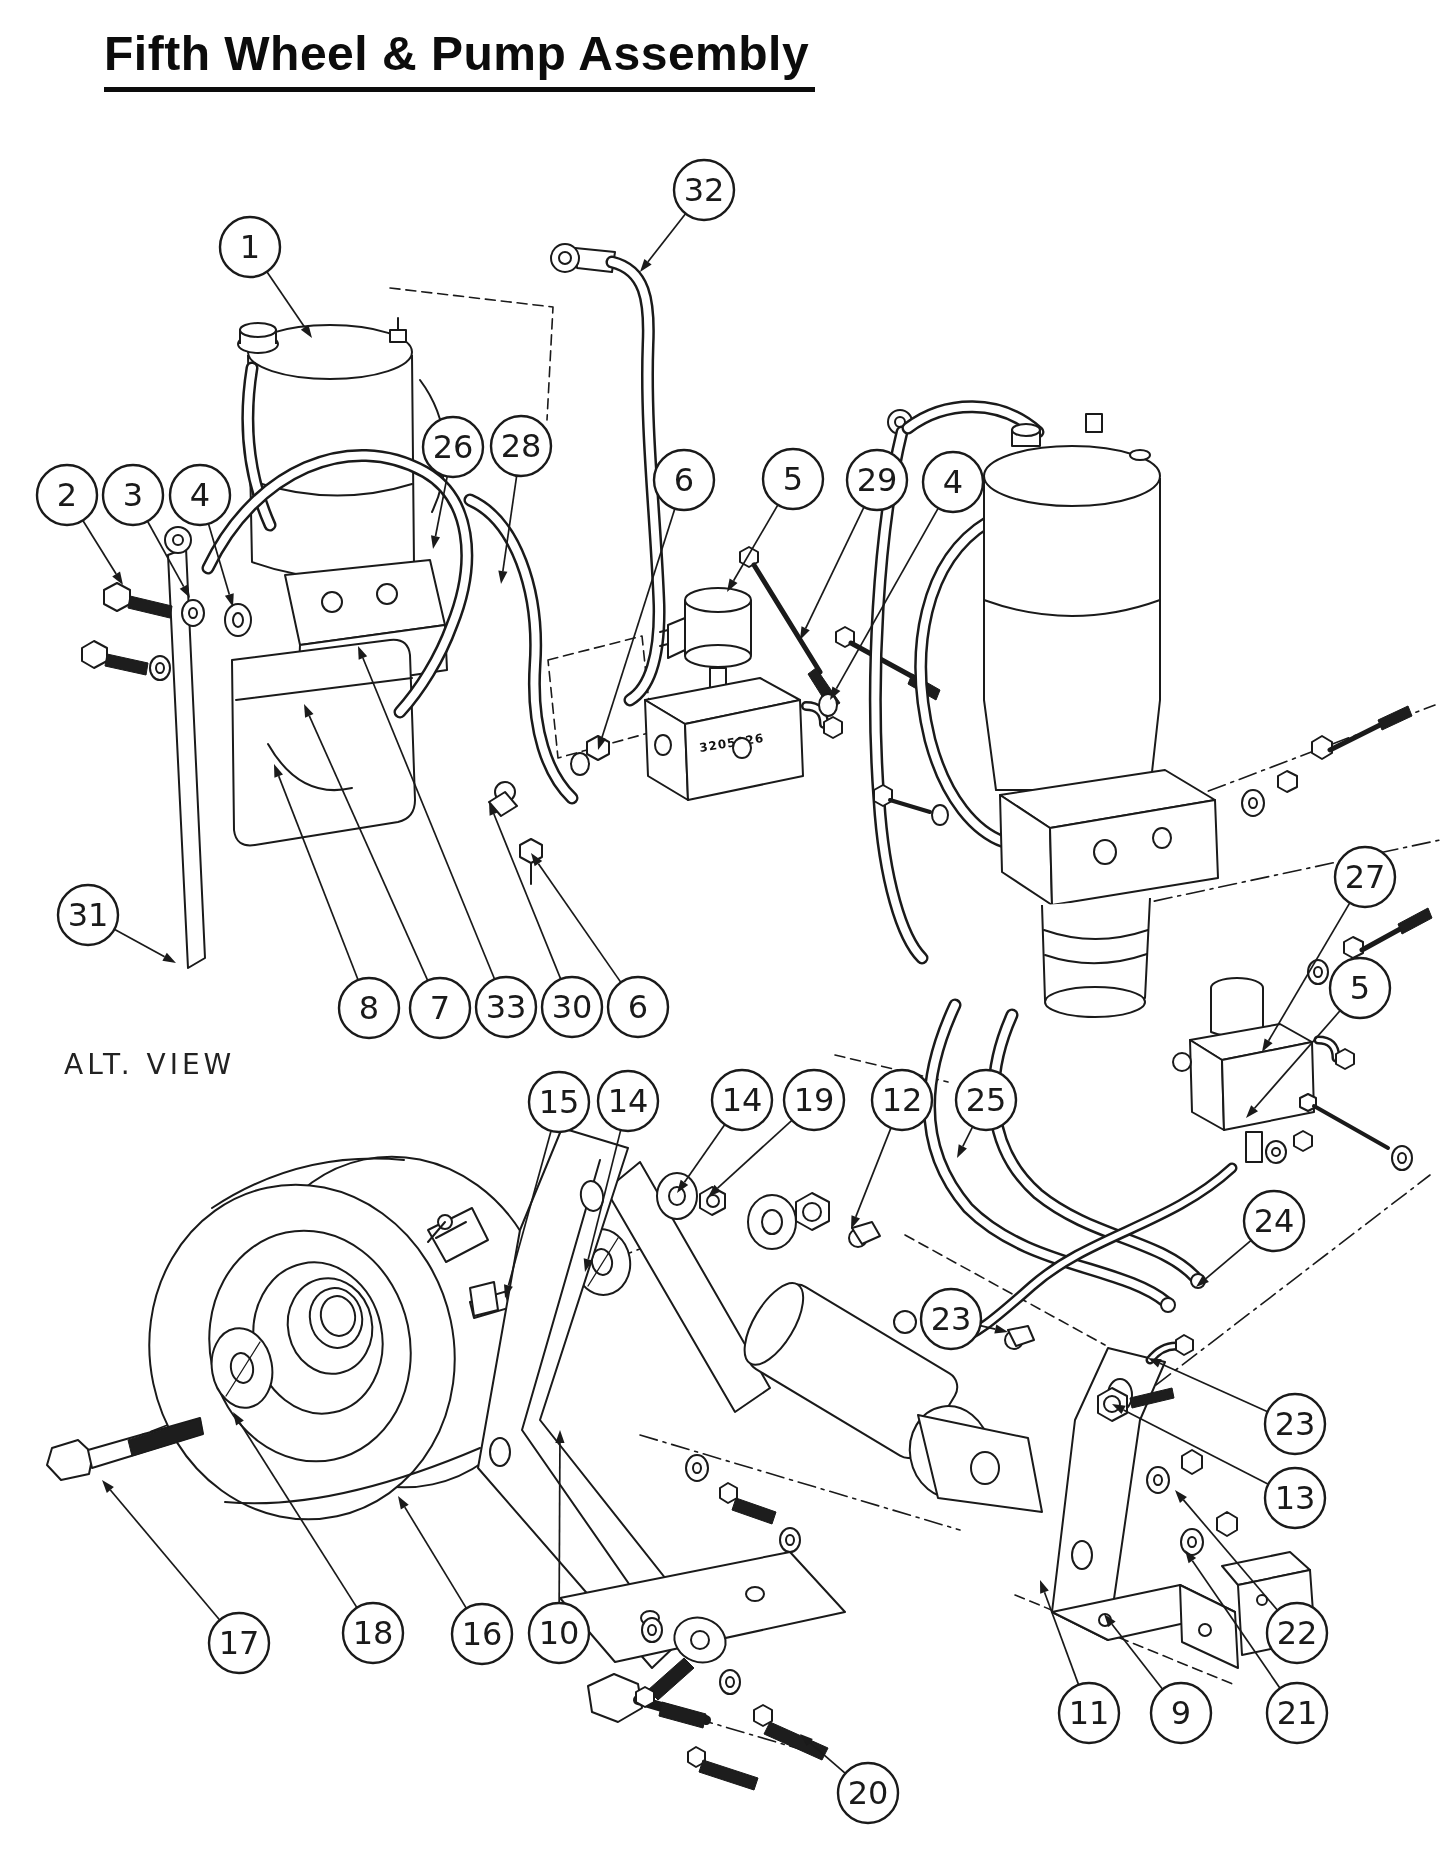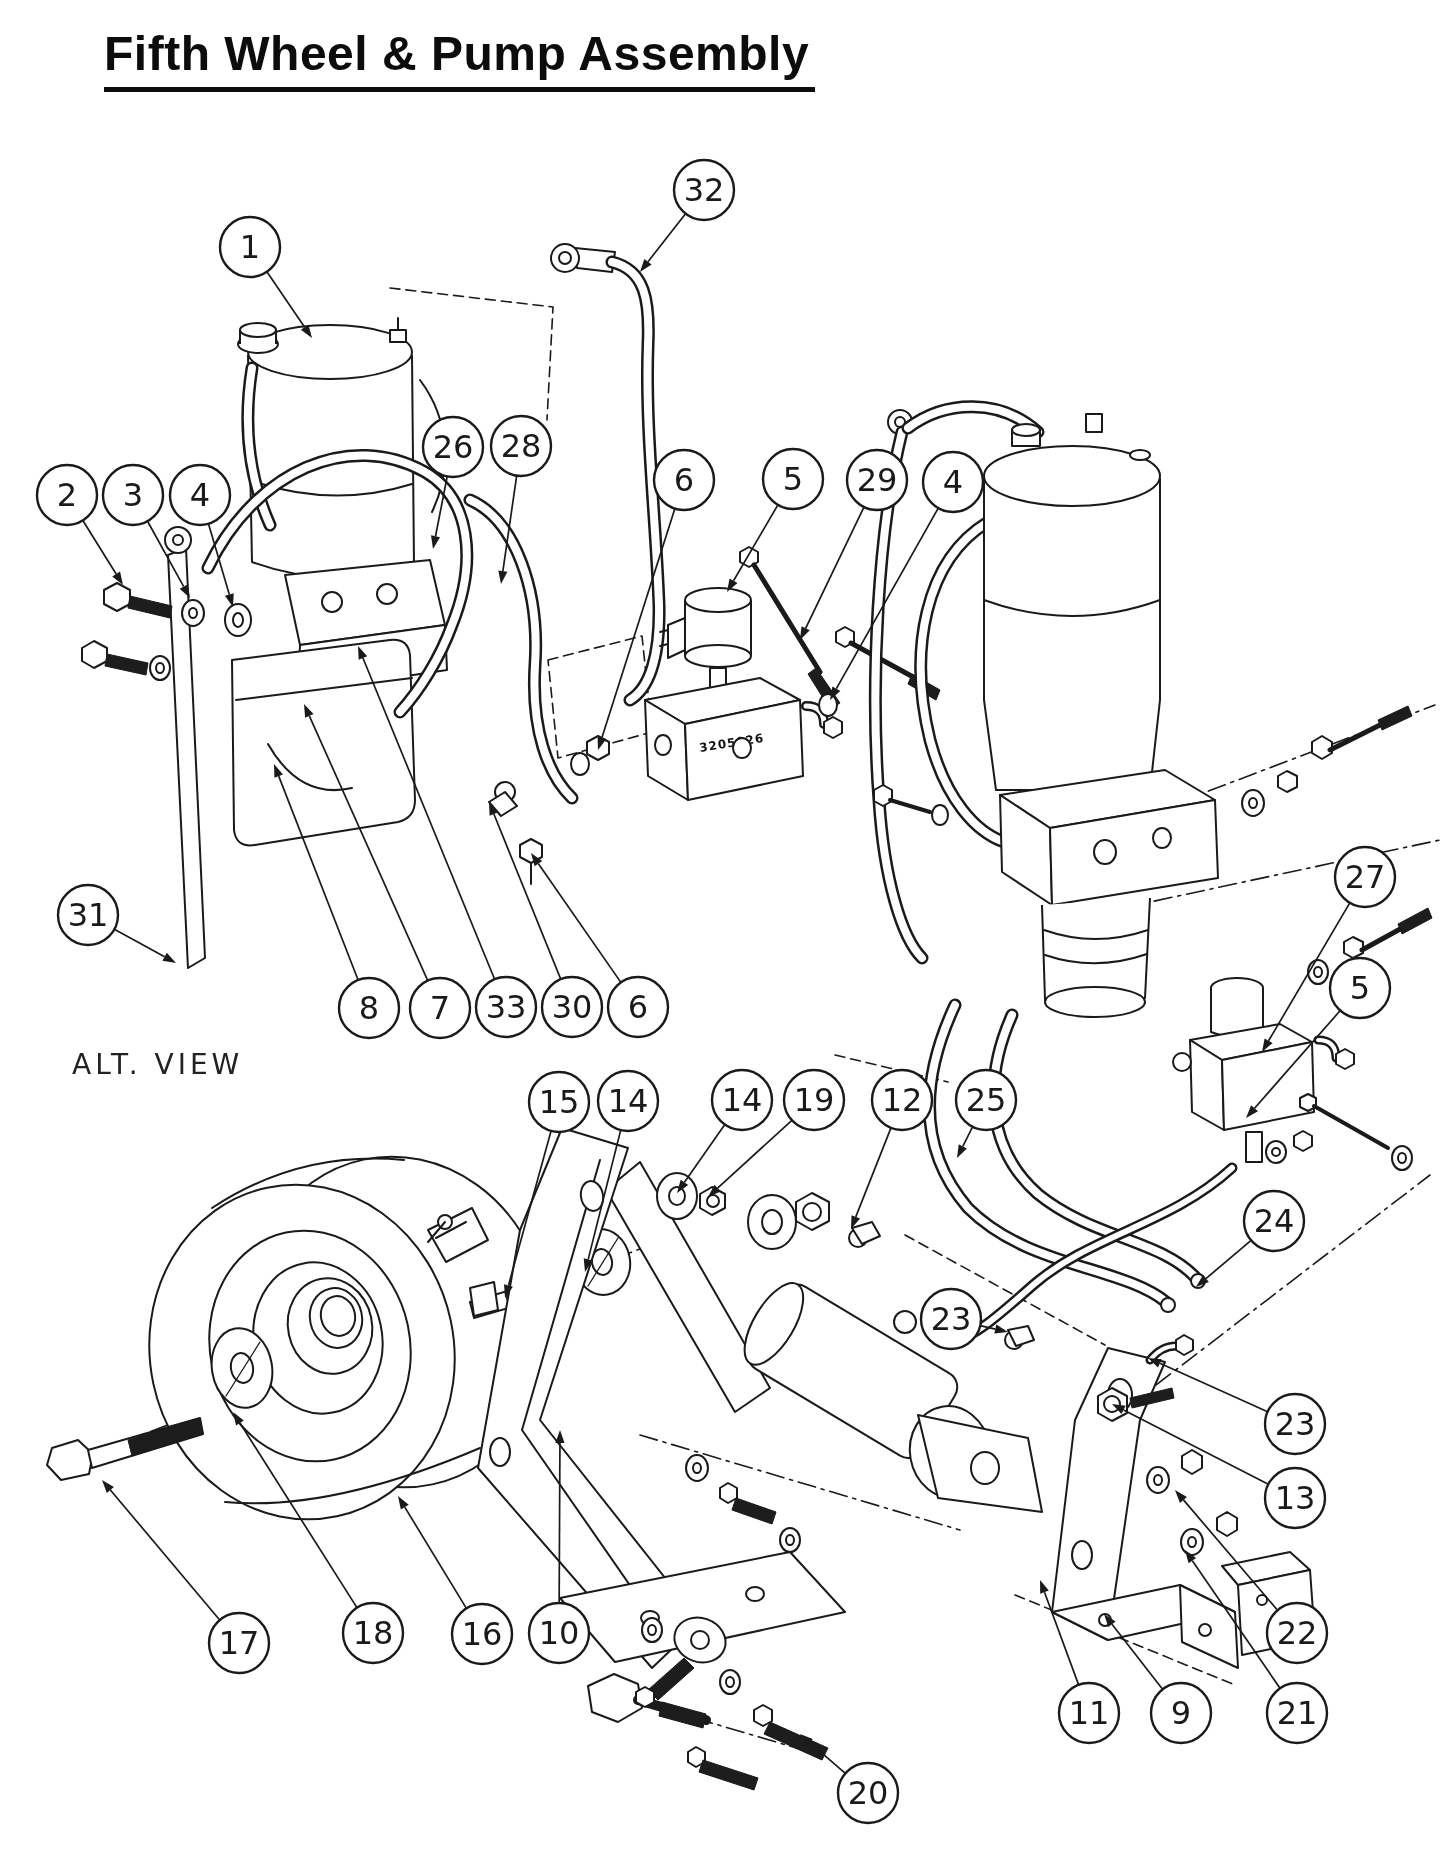--- a/index.html
+++ b/index.html
@@ -2,21 +2,21 @@
 <html><head>
 <meta charset="utf-8">
 <style>
   html,body{margin:0;padding:0;background:#fff;}
   .canvas{position:relative;width:1445px;height:1870px;background:#fff;overflow:hidden;
           font-family:"Liberation Sans",sans-serif;}
   .title{position:absolute;left:104px;top:28px;font-size:48px;font-weight:bold;
          color:#0c0c0c;letter-spacing:.5px;border-bottom:5px solid #0c0c0c;
          padding:0 6px 6px 0;line-height:1.1;}
   .alt-view{position:absolute;left:64px;top:1048px;font-size:28px;color:#222;
-            letter-spacing:4px;font-family:"DejaVu Sans",sans-serif;margin-left:8px;}
+            letter-spacing:4px;font-family:"DejaVu Sans",sans-serif;}
   svg{position:absolute;left:0;top:0;}
   .ln{fill:none;stroke:#1a1a1a;stroke-width:2;stroke-linecap:round;stroke-linejoin:round;}
   .thin{stroke-width:1.3;}
   .fw{fill:#fff;stroke:#1a1a1a;stroke-width:2;stroke-linejoin:round;}
   .dk{fill:#1d1d1d;stroke:#1a1a1a;stroke-width:1;}
   .hoseo{fill:none;stroke:#1a1a1a;stroke-width:13;stroke-linecap:round;}
   .hosei{fill:none;stroke:#fff;stroke-width:8;stroke-linecap:round;}
   .dash{stroke-dasharray:10 6;stroke-width:1.6;}
   .dashdot{stroke-dasharray:18 6 3 6;stroke-width:1.6;}
   .balloon{fill:#fff;stroke:#1a1a1a;stroke-width:2.4;}

